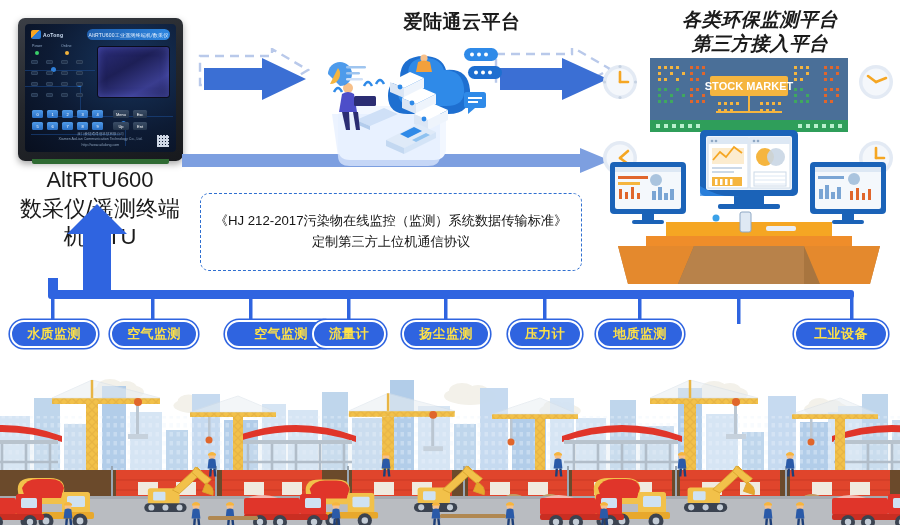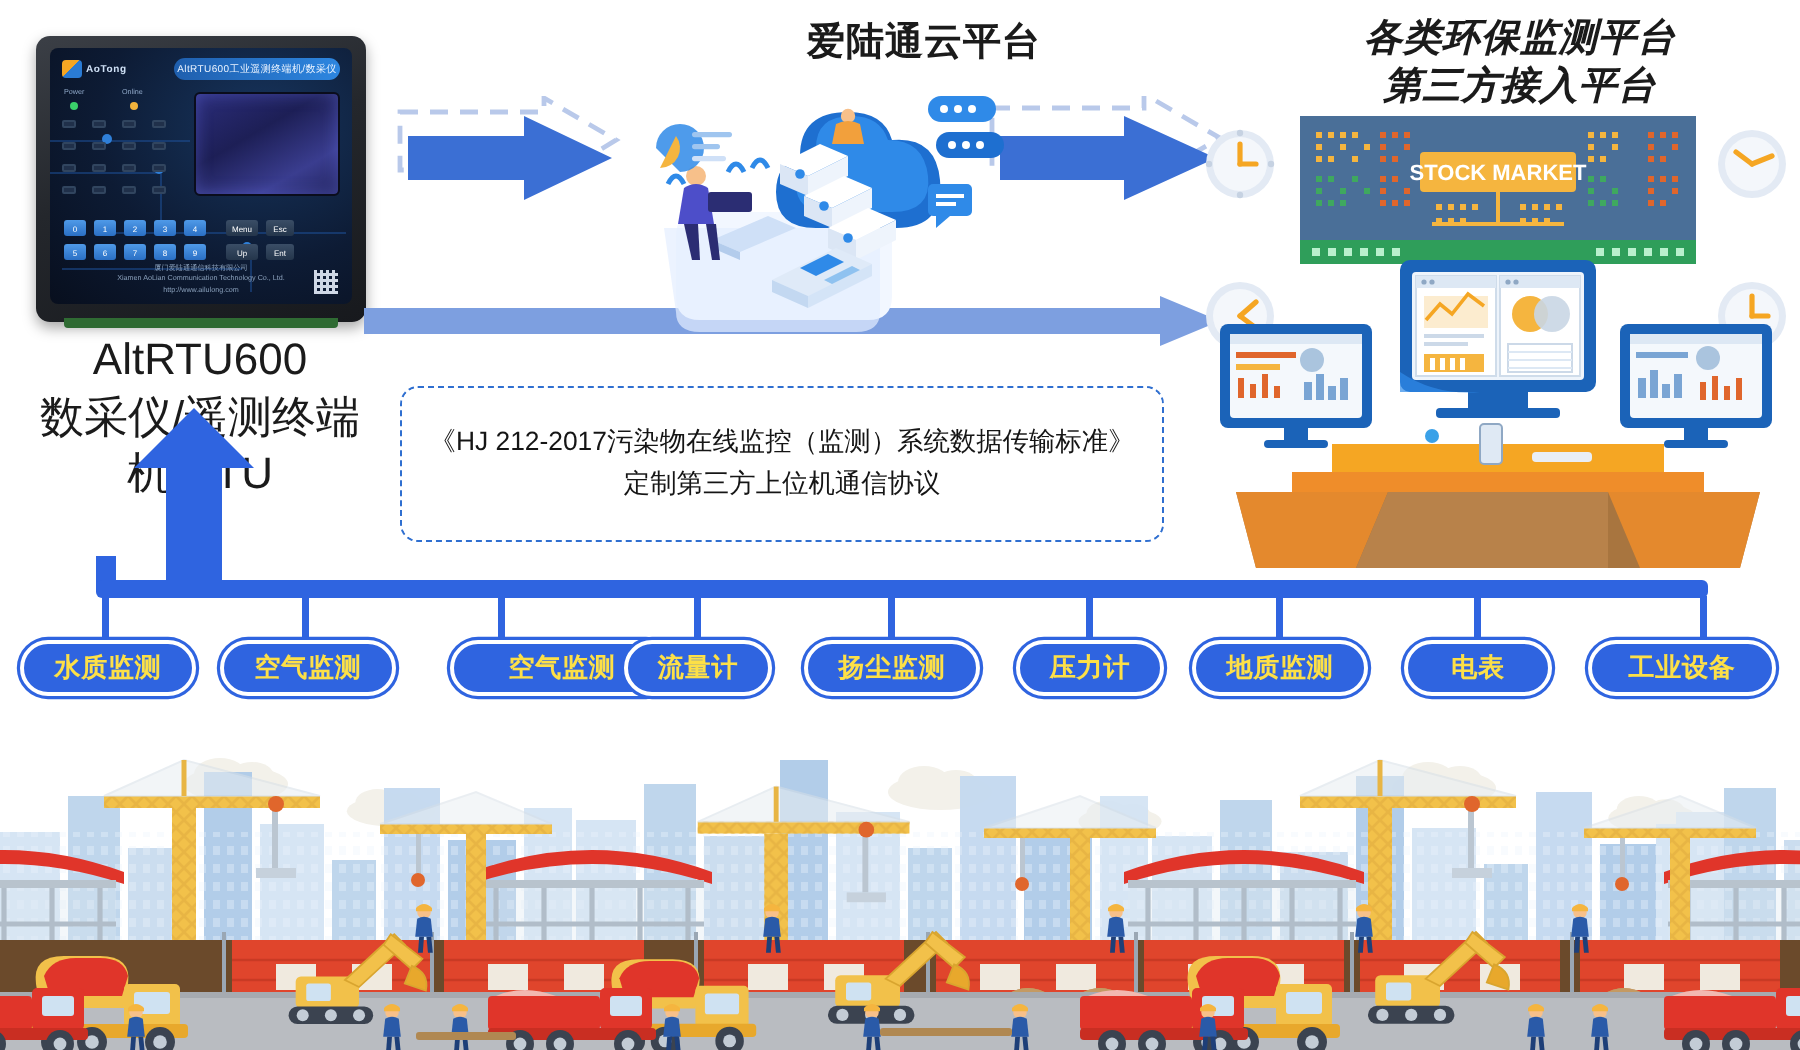--- a/index.html
+++ b/index.html
@@ -570,21 +570,20 @@
 </div>
 
 <div class="pill-row">
   <div class="pill" style="left:10px;width:88px;">水质监测</div>
   <div class="pill" style="left:110px;width:88px;">空气监测</div>
   <div class="pill" style="left:225px;width:112px;">空气监测</div>
   <div class="pill" style="left:312px;width:74px;">流量计</div>
   <div class="pill" style="left:402px;width:88px;">扬尘监测</div>
   <div class="pill" style="left:508px;width:74px;">压力计</div>
   <div class="pill" style="left:596px;width:88px;">地质监测</div>
-  <div class="pill" style="left:702px;width:74px;">电表</div>
   <div class="pill" style="left:794px;width:94px;">工业设备</div>
 </div>
 
 <div class="abs" id="scene">
   <svg width="900" height="167" viewBox="0 0 900 167">
     <defs>
       <g id="bldg-far">
         <rect width="34" height="90" fill="#c9dcef"></rect>
       </g>
 

